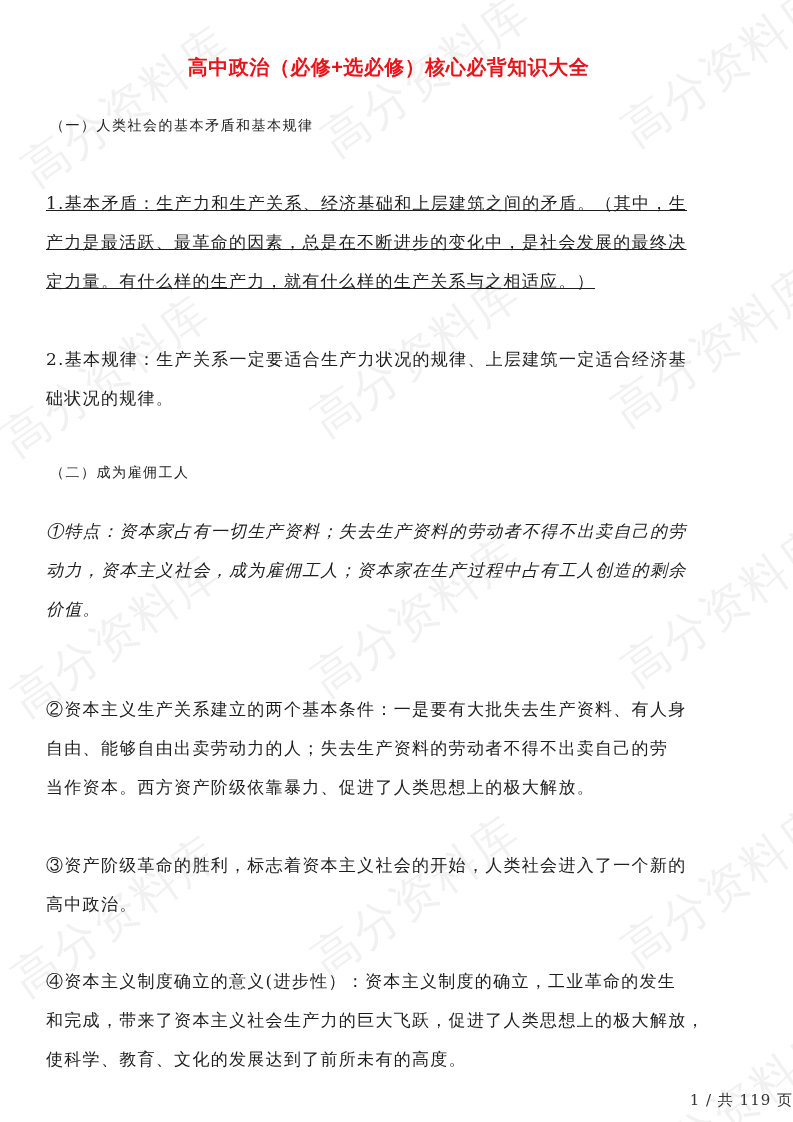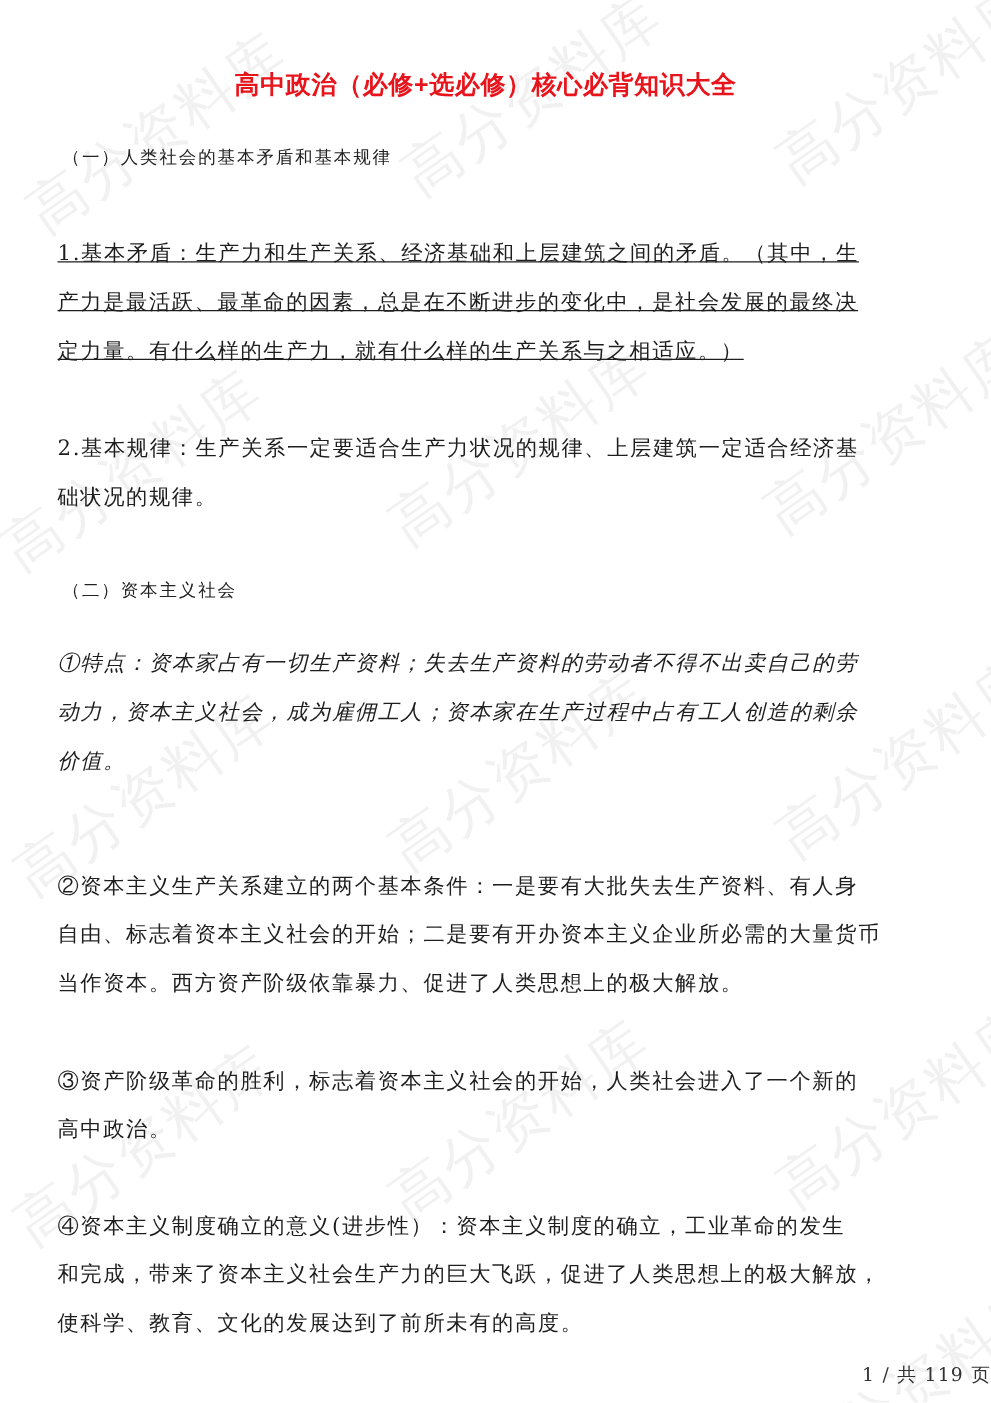--- a/index.html
+++ b/index.html
@@ -110,31 +110,31 @@
     <span class="line">1.基本矛盾：生产力和生产关系、经济基础和上层建筑之间的矛盾。（其中，生</span>
     <span class="line">产力是最活跃、最革命的因素，总是在不断进步的变化中，是社会发展的最终决</span>
     <span class="line">定力量。有什么样的生产力，就有什么样的生产关系与之相适应。）</span>
   </div>
 
   <div class="para" style="top:340px;">
     <span class="line">2.基本规律：生产关系一定要适合生产力状况的规律、上层建筑一定适合经济基</span>
     <span class="line">础状况的规律。</span>
   </div>
 
-  <div class="heading" style="top:464px;">（二）资本主义社会</div>
+  <div class="heading" style="top:464px;">（二）成为雇佣工人</div>
 
   <div class="para" style="top:512px;font-style:italic;">
     <span class="line">①特点：资本家占有一切生产资料；失去生产资料的劳动者不得不出卖自己的劳</span>
     <span class="line">动力，资本主义社会，成为雇佣工人；资本家在生产过程中占有工人创造的剩余</span>
     <span class="line">价值。</span>
   </div>
 
   <div class="para" style="top:690px;">
     <span class="line">②资本主义生产关系建立的两个基本条件：一是要有大批失去生产资料、有人身</span>
-    <span class="line">自由、标志着资本主义社会的开始；二是要有开办资本主义企业所必需的大量货币</span>
+    <span class="line">自由、能够自由出卖劳动力的人；失去生产资料的劳动者不得不出卖自己的劳</span>
     <span class="line">当作资本。西方资产阶级依靠暴力、促进了人类思想上的极大解放。</span>
   </div>
 
   <div class="para" style="top:846px;">
     <span class="line">③资产阶级革命的胜利，标志着资本主义社会的开始，人类社会进入了一个新的</span>
     <span class="line">高中政治。</span>
   </div>
 
   <div class="para" style="top:962px;">
     <span class="line">④资本主义制度确立的意义(进步性）：资本主义制度的确立，工业革命的发生</span>

